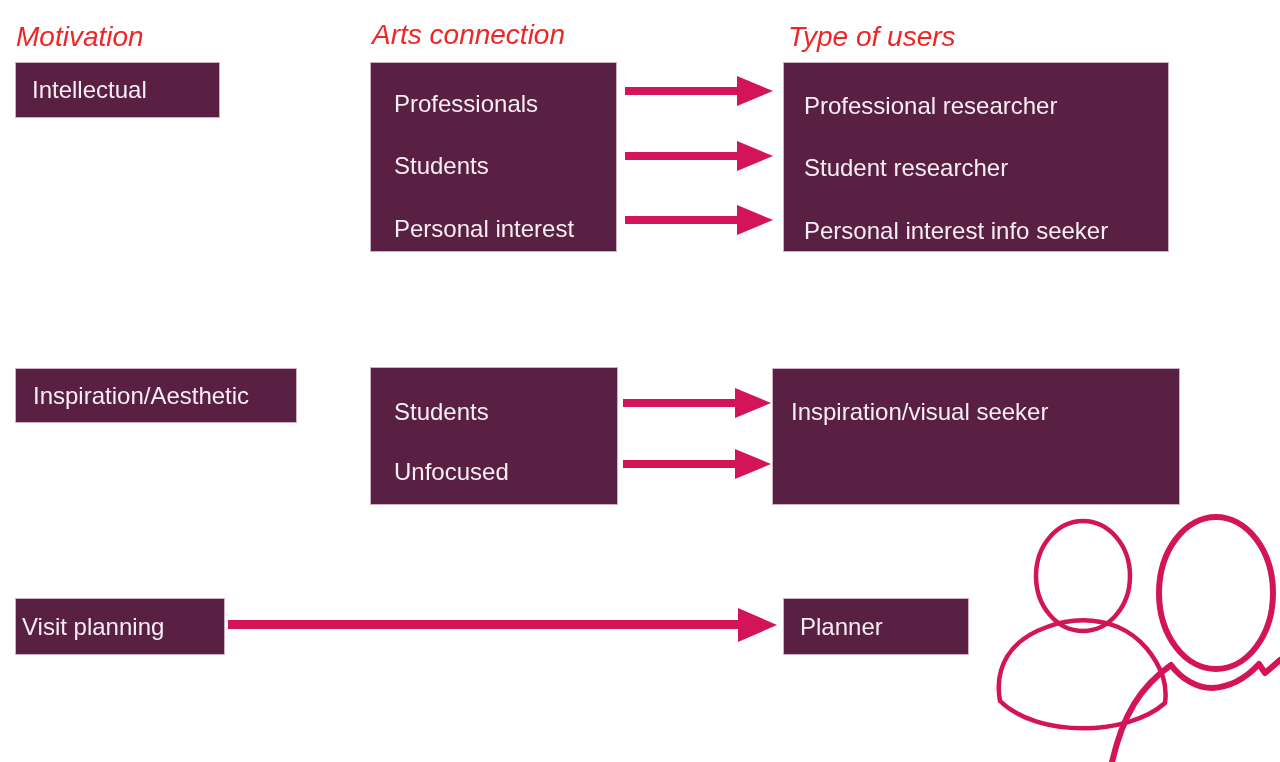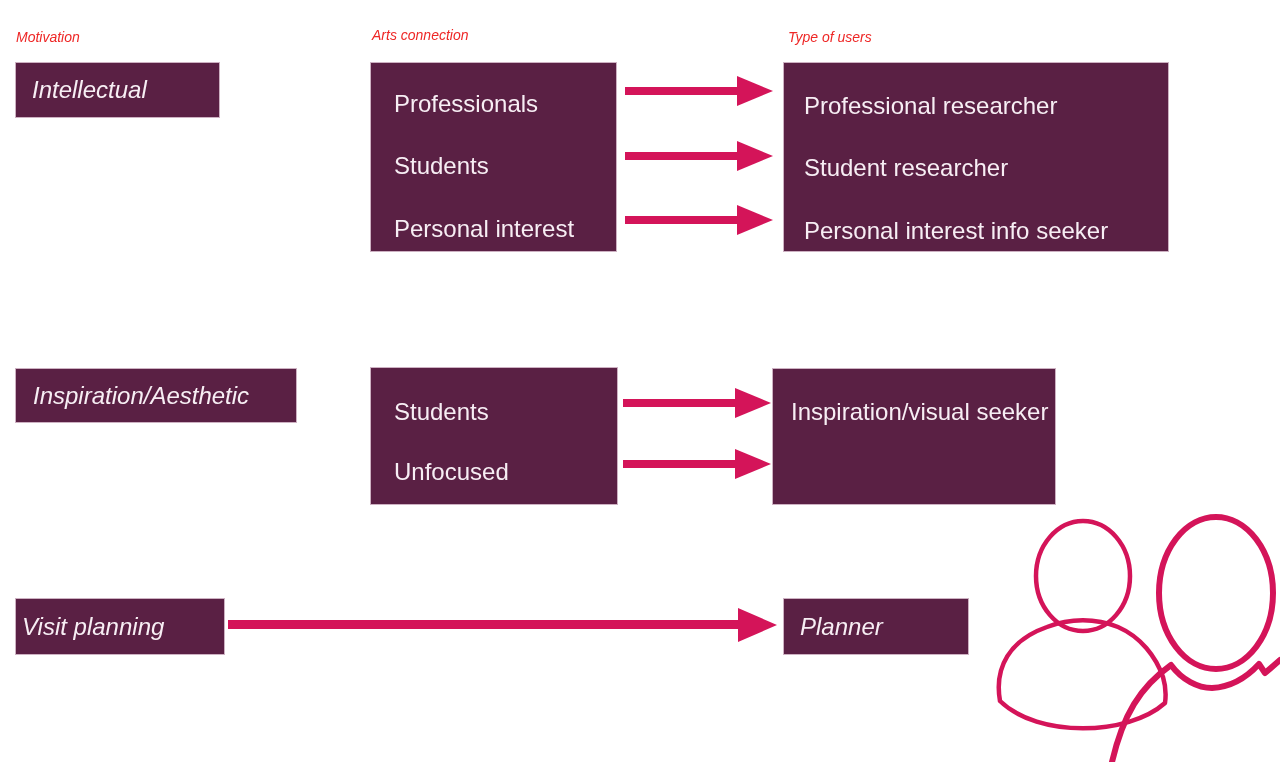--- a/index.html
+++ b/index.html
@@ -6,37 +6,36 @@
   .canvas{
     position:relative;
     width:1280px;height:762px;
     background:#ffffff;
     overflow:hidden;
     font-family:"Liberation Sans", sans-serif;
   }
   .heading{
     position:absolute;
     font-style:italic;
-    font-size:14px;
+    font-size:28px;
     line-height:26px;
     color:var(--heading);
     white-space:nowrap;
   }
   .pbox{
     position:absolute;
     background:var(--box_bg);
     border:1px solid var(--box_border);
     box-sizing:border-box;
     color:var(--box_text);
     font-size:24px;
   }
   .pbox.single{
     display:flex;
     align-items:center;
-    font-style:italic;
   }
   .pbox .item{
     position:absolute;
     line-height:28px;
     white-space:nowrap;
     margin-top:8px;
   }
   .arrow{position:absolute;display:block;}
   .people{position:absolute;display:block;}
 </style>
@@ -80,21 +79,21 @@
 
   <div class="pbox single" style="left:15px;top:368px;width:282px;height:55px;padding-left:17px">
     <span>Inspiration/Aesthetic</span>
   </div>
 
   <div class="pbox" style="left:370px;top:367px;width:248px;height:138px">
     <span class="item" style="left:23px;top:22px">Students</span>
     <span class="item" style="left:23px;top:82px">Unfocused</span>
   </div>
 
-  <div class="pbox" style="left:772px;top:368px;width:284px;height:137px">
+  <div class="pbox" style="left:772px;top:368px;width:408px;height:137px">
     <span class="item" style="left:18px;top:21px">Inspiration/visual seeker</span>
   </div>
 
   <svg class="arrow" style="left:623px;top:387px" width="148" height="32" viewBox="0 0 148 32">
     <rect x="0" y="12" width="116" height="8" fill="var(--arrow)"></rect>
       <polygon points="112,1 148,16 112,31" fill="var(--arrow)"></polygon>
   </svg>
   <svg class="arrow" style="left:623px;top:448px" width="148" height="32" viewBox="0 0 148 32">
     <rect x="0" y="12" width="116" height="8" fill="var(--arrow)"></rect>
       <polygon points="112,1 148,16 112,31" fill="var(--arrow)"></polygon>

